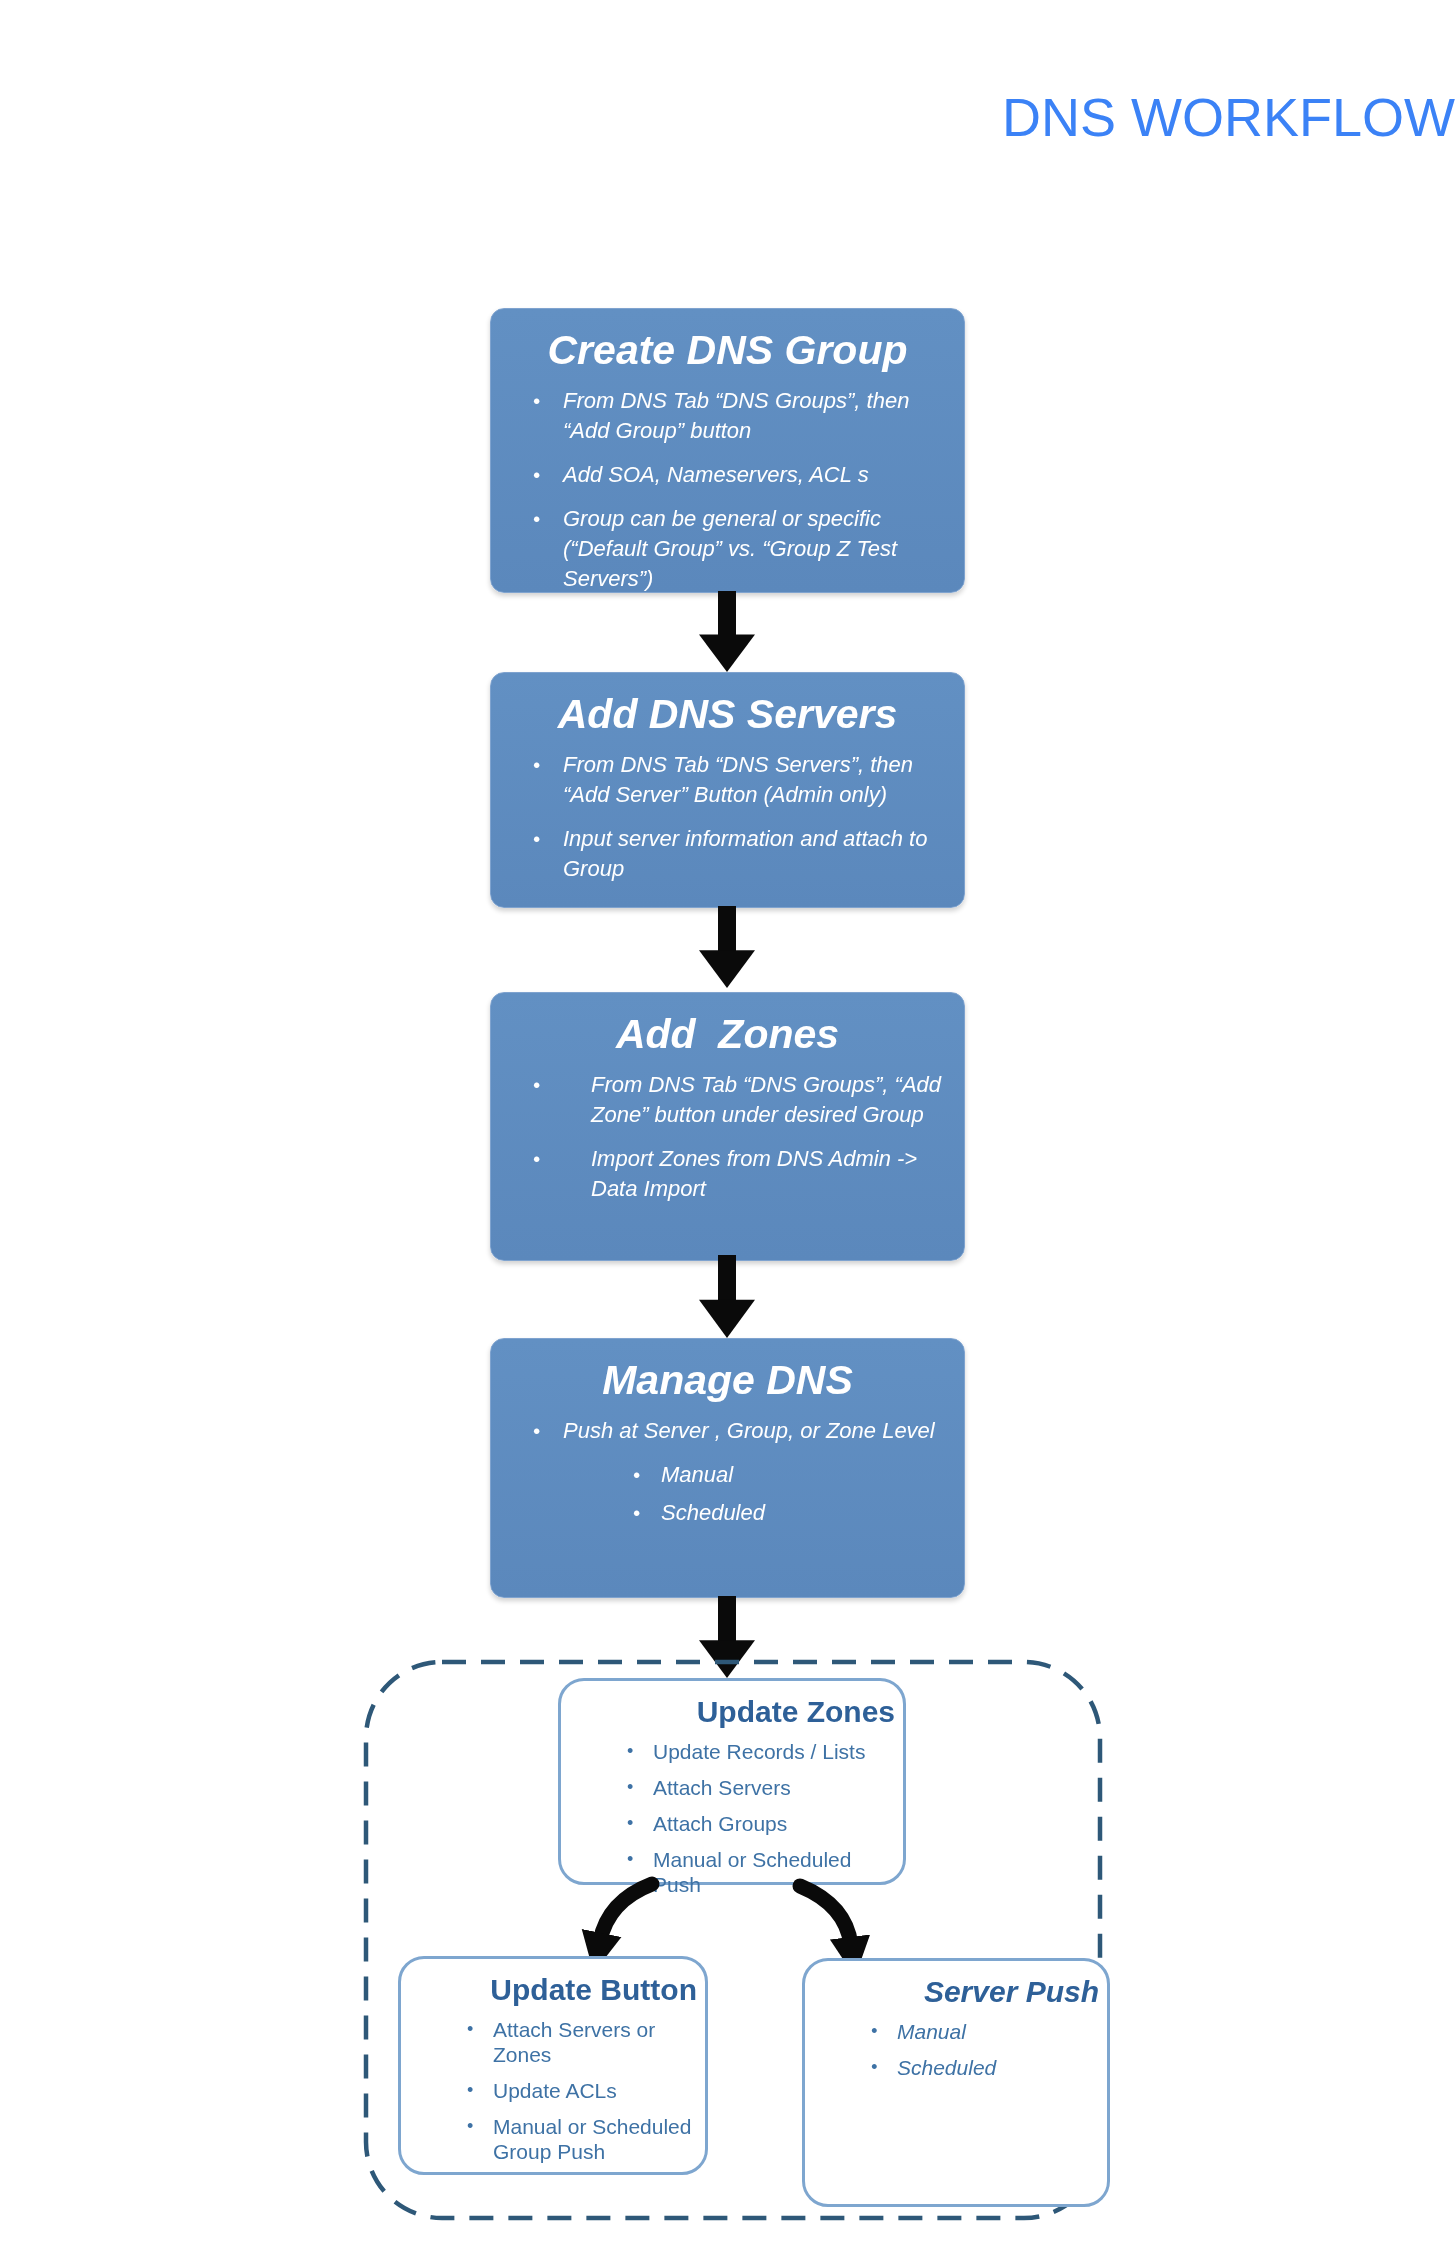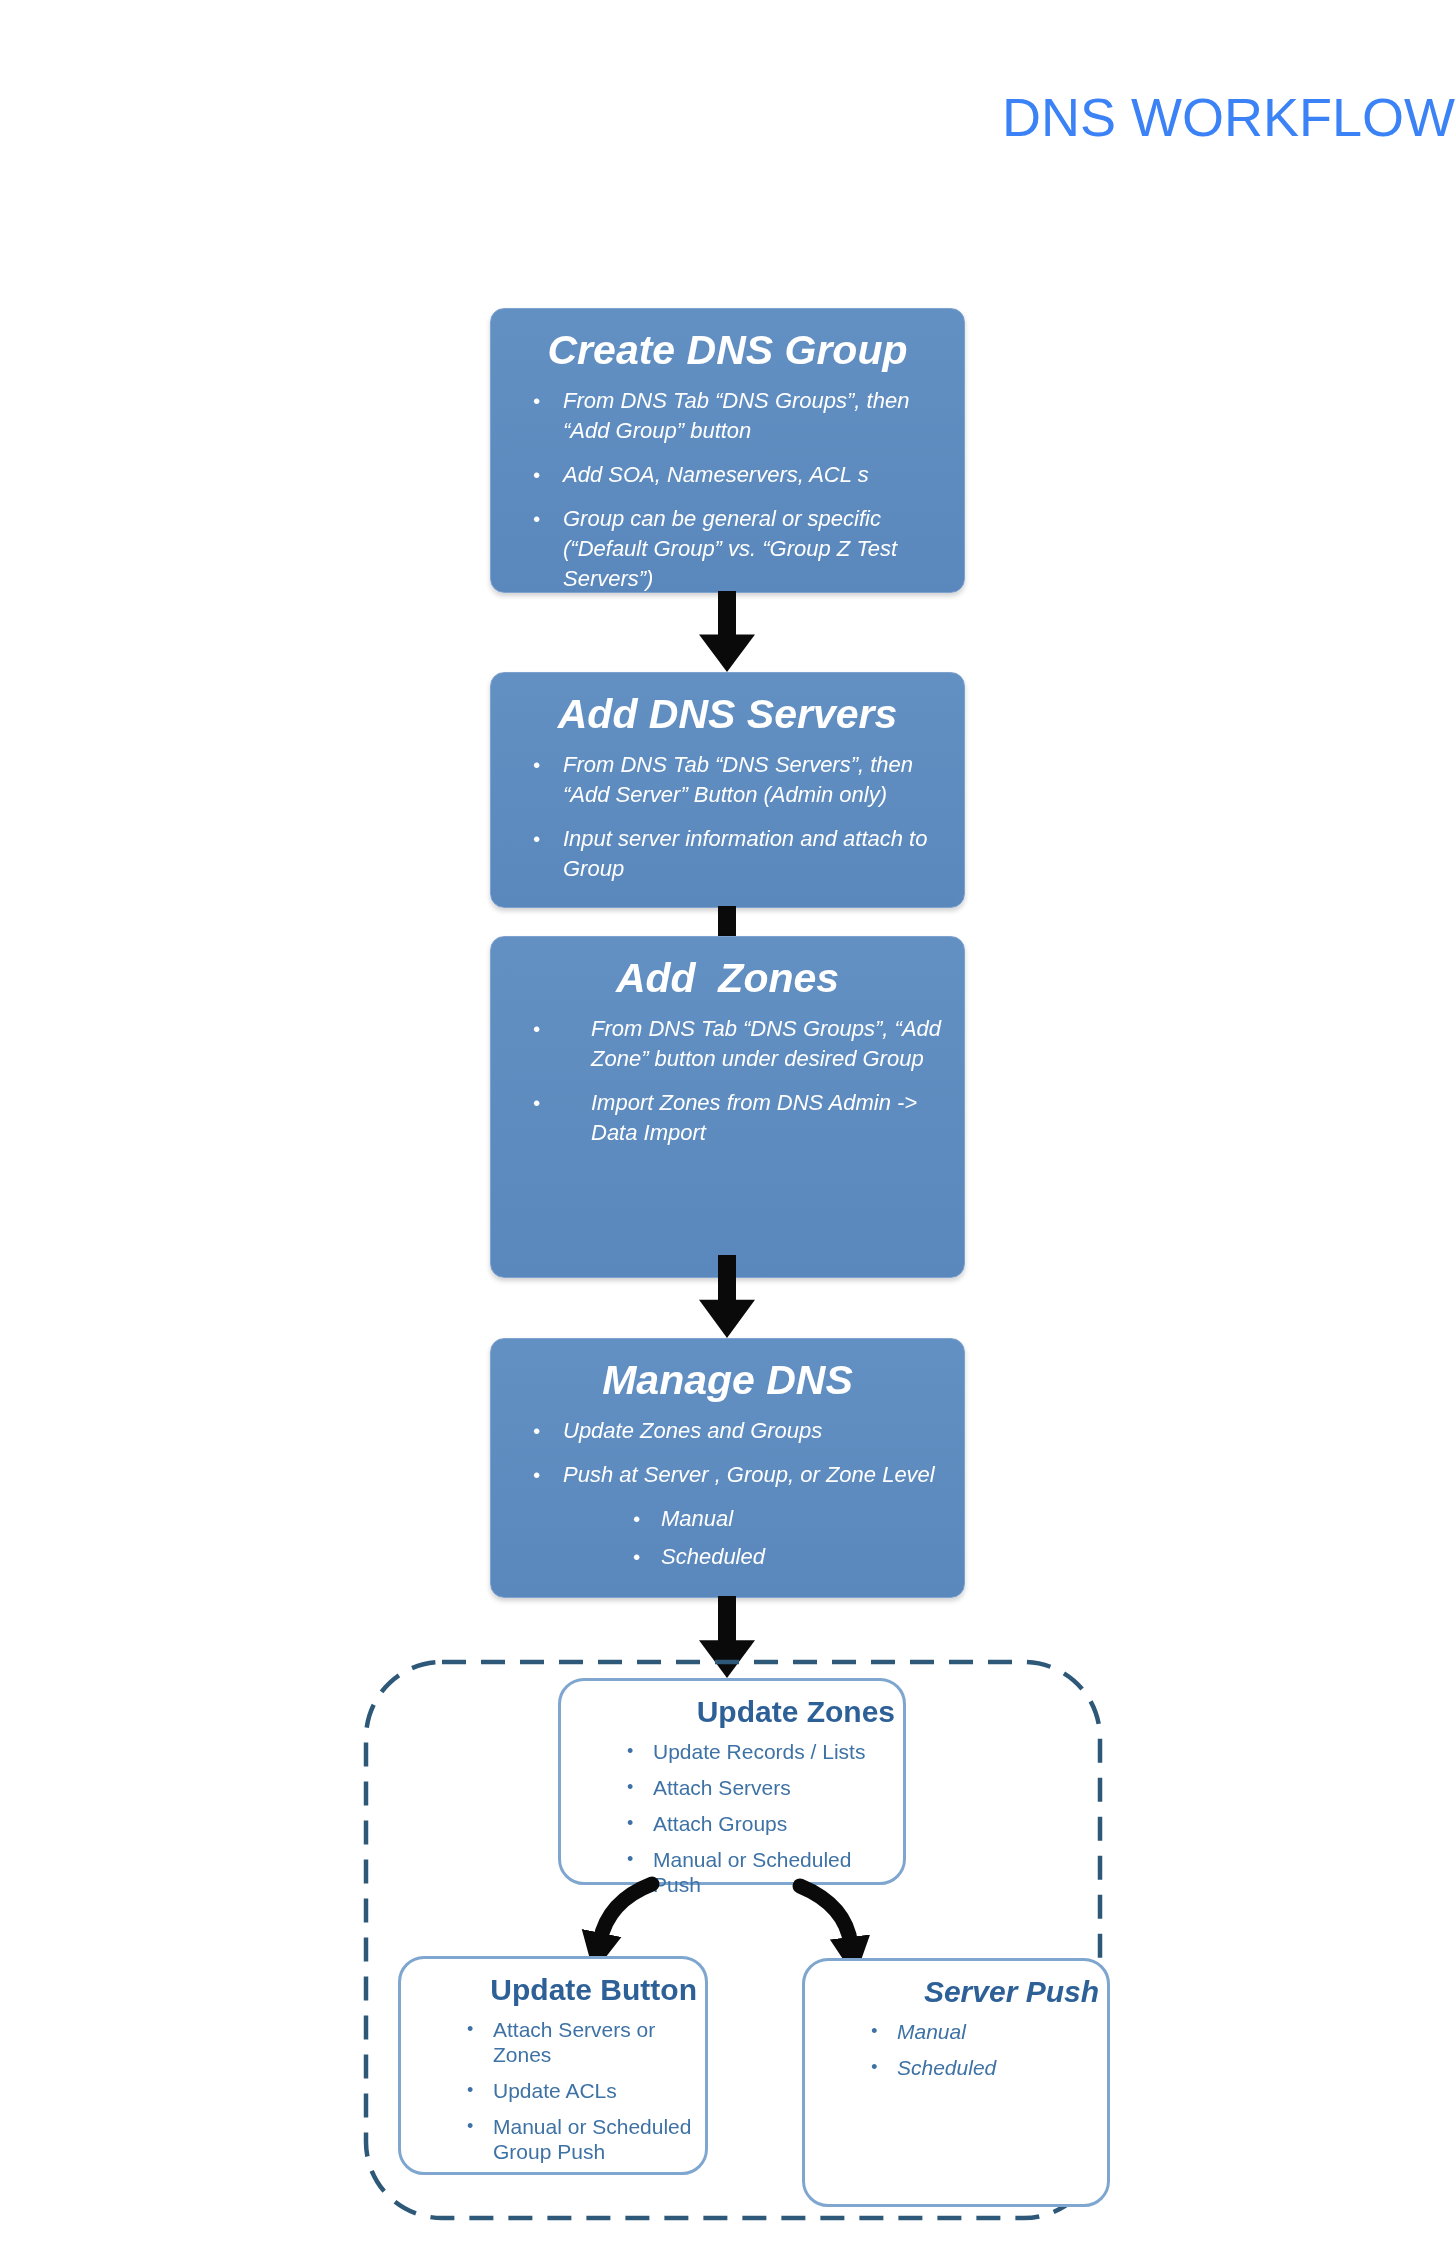--- a/index.html
+++ b/index.html
@@ -93,39 +93,38 @@
       <li>From DNS Tab “DNS Servers”, then “Add Server” Button (Admin only)</li>
       <li>Input server information and attach to Group</li>
     </ul>
   </section>
 
   <svg class="block-arrow" style="top:906px;height:82px;" viewBox="0 0 56 78" preserveAspectRatio="none">
     <rect x="19" y="0" width="18" height="43" fill="#0a0a0a"></rect>
     <polygon points="0,42 56,42 28,78" fill="#0a0a0a"></polygon>
   </svg>
 
-  <section class="node node3" style="top:936px;height:342px;">
+  <section class="node node3" style="top:992px;height:269px;">
     <h2 class="node-title">Add  Zones</h2>
     <ul class="bul">
       <li>From DNS Tab “DNS Groups”, “Add Zone” button under desired Group</li>
     </ul>
     <ul class="bul">
       <li>Import Zones from DNS Admin -&gt; Data Import</li>
     </ul>
   </section>
 
   <svg class="block-arrow" style="top:1255px;height:83px;" viewBox="0 0 56 78" preserveAspectRatio="none">
     <rect x="19" y="0" width="18" height="43" fill="#0a0a0a"></rect>
     <polygon points="0,42 56,42 28,78" fill="#0a0a0a"></polygon>
   </svg>
 
   <section class="node" style="top:1338px;height:260px;">
     <h2 class="node-title">Manage DNS</h2>
     <ul class="bul">
-      <li>Update Zones and Groups</li>
       <li class="nw">Push at Server , Group, or Zone Level</li>
     </ul>
     <ul class="sub2">
       <li>Manual</li>
       <li>Scheduled</li>
     </ul>
   </section>
 
   <svg class="block-arrow" style="top:1596px;height:82px;" viewBox="0 0 56 78" preserveAspectRatio="none">
     <rect x="19" y="0" width="18" height="43" fill="#0a0a0a"></rect>

